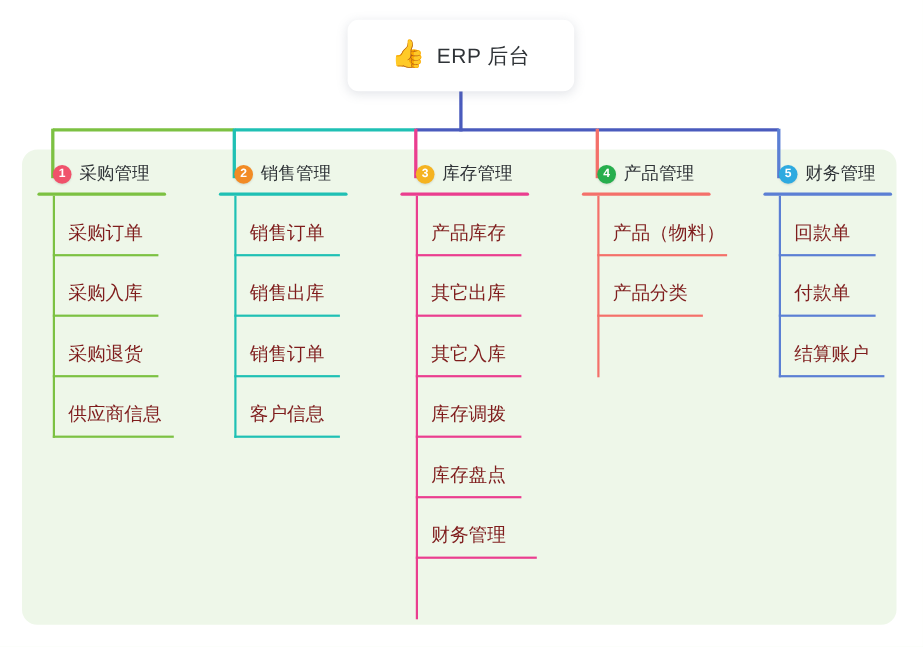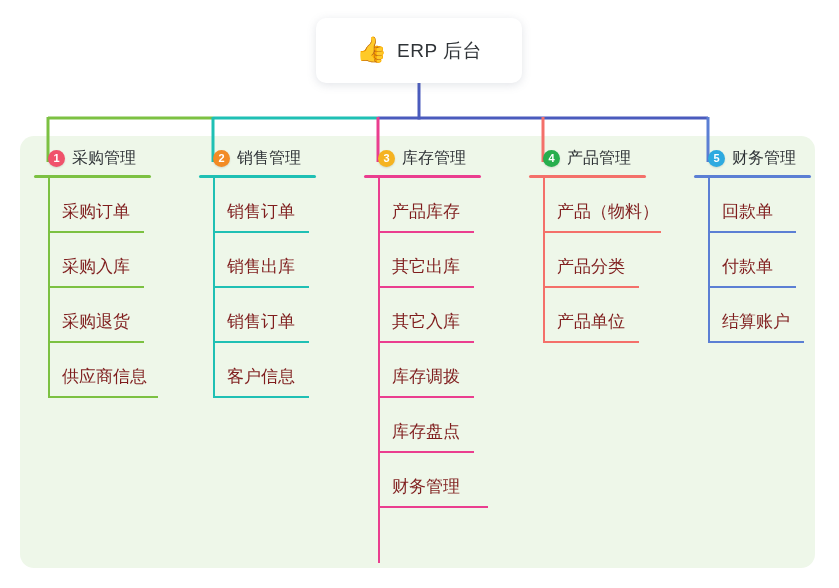--- a/index.html
+++ b/index.html
@@ -217,24 +217,20 @@
         <div class="items" style="height: 165px;">
           <div class="spine" style="background: rgb(244, 112, 106); height: 165px;"></div>
           <div class="item">
             <span class="item-label">产品（物料）</span>
             <div class="item-rule" style="width: 118px; background: rgb(244, 112, 106);"></div>
           </div>
           <div class="item">
             <span class="item-label">产品分类</span>
             <div class="item-rule" style="width: 96px; background: rgb(244, 112, 106);"></div>
           </div>
-          <div class="item">
-            <span class="item-label">产品单位</span>
-            <div class="item-rule" style="width: 96px; background: rgb(244, 112, 106);"></div>
-          </div>
         </div>
       </div>
       <div class="col" style="left: 694px; top: 146px;">
         <div class="col-head">
           <span class="badge" style="background: rgb(46, 170, 224);">5</span>
           <span class="col-title">财务管理</span>
         </div>
         <div class="head-rule" style="width: 117px; background: rgb(91, 127, 212); margin-left: 0px;"></div>
         <div class="items" style="height: 165px;">
           <div class="spine" style="background: rgb(91, 127, 212); height: 165px;"></div>

